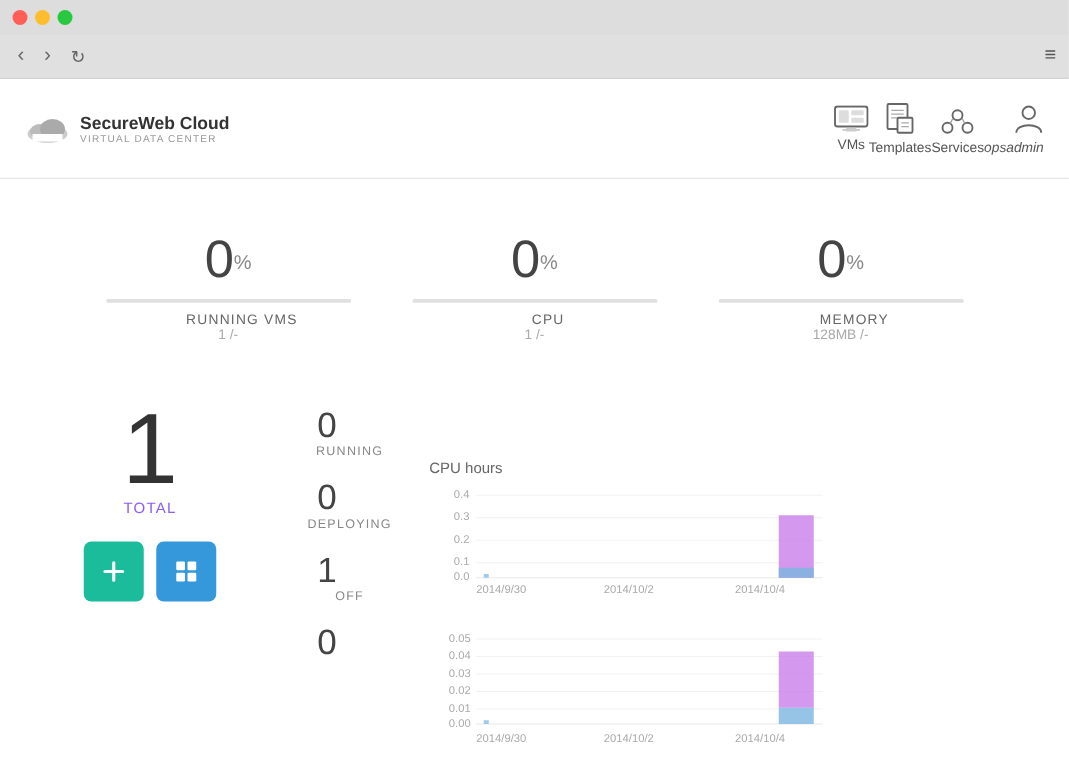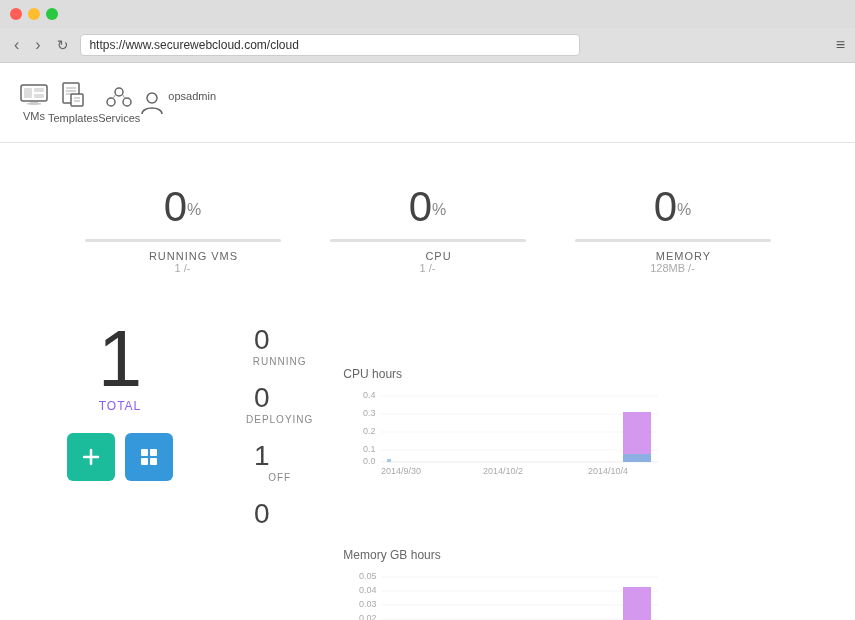--- a/index.html
+++ b/index.html
@@ -23,21 +23,21 @@
 
     
     .top-nav { background: white; border-bottom: 1px solid #e5e5e5; display: flex; align-items: center; padding: 0 20px; height: 80px; }
     .logo-area { display: flex; align-items: center; gap: 8px; margin-right: auto; }
     .logo-text { display: flex; flex-direction: column; }
     .logo-name { font-size: 14px; font-weight: 600; color: #333; }
     .logo-tagline { font-size: 8px; color: #999; letter-spacing: 1px; }
     .nav-items { display: flex; align-items: center; }
     .nav-item { display: flex; flex-direction: column; align-items: center; gap: 4px; cursor: pointer; color: #555; text-decoration: none; }
     .nav-item-label { font-size: 11px; color: #555; }
-    .nav-user { display: flex; flex-direction: row; align-items: flex-start; gap: 4px; cursor: pointer; }
+    .nav-user { display: flex; flex-direction: column; align-items: flex-end; gap: 4px; cursor: pointer; font-style: italic; }
     .nav-region { display: flex; flex-direction: column; align-items: center; gap: 2px; cursor: pointer; }
 
     
     .main-content { padding: 30px 60px; }
 
     
     .section-title { font-size: 28px; font-weight: 300; color: #333; margin-bottom: 20px; }
     .quotas-grid { display: flex; gap: 0; margin-bottom: 30px; }
     .quota-item { flex: 1; display: flex; flex-direction: column; align-items: center; padding: 10px 0 15px; }
     .quota-bar { width: 80%; height: 3px; background: #e0e0e0; margin: 8px 0; border-radius: 2px; }
@@ -70,30 +70,40 @@
 <div class="browser-chrome">
   <div class="browser-titlebar">
     <div class="browser-dot dot-red"></div>
     <div class="browser-dot dot-yellow"></div>
     <div class="browser-dot dot-green"></div>
   </div>
   <div class="browser-nav">
     <button class="browser-nav-btn">‹</button>
     <button class="browser-nav-btn">›</button>
     <button class="browser-nav-btn browser-reload">↻</button>
-    <div class="browser-url-bar">
-      <span>https://www.securewebcloud.com/cloud</span>
-    </div>
     <div class="browser-menu">≡</div>
   </div>
 </div>
 
 <div class="app-container">
 
   <div class="top-nav">
+    <div class="logo-area">
+
+      <svg width="36" height="24" viewBox="0 0 36 24">
+        <ellipse cx="18" cy="16" rx="16" ry="7" fill="#ccc"></ellipse>
+        <ellipse cx="12" cy="14" rx="8" ry="6" fill="#bbb"></ellipse>
+        <ellipse cx="22" cy="12" rx="10" ry="8" fill="#aaa"></ellipse>
+        <rect x="6" y="16" width="24" height="6" fill="white"></rect>
+      </svg>
+      <div class="logo-text">
+        <span class="logo-name">SecureWeb Cloud</span>
+        <span class="logo-tagline">VIRTUAL DATA CENTER</span>
+      </div>
+    </div>
 
     <div class="nav-items">
 
       <div class="nav-item">
         <svg width="28" height="22" viewBox="0 0 28 22">
           <rect x="1" y="1" width="26" height="16" rx="2" fill="none" stroke="#666" stroke-width="1.5"></rect>
           <rect x="4" y="4" width="8" height="10" rx="1" fill="#ddd"></rect>
           <rect x="14" y="4" width="10" height="4" rx="1" fill="#ddd"></rect>
           <rect x="14" y="10" width="10" height="4" rx="1" fill="#ddd"></rect>
           <rect x="10" y="18" width="8" height="3" fill="#ccc"></rect>
@@ -245,21 +255,20 @@
 
               <rect x="44" y="73" width="4" height="3" fill="#7ab5e0" opacity="0.7"></rect>
 
               <text x="38" y="88" font-size="9" fill="#aaa">2014/9/30</text>
               <text x="140" y="88" font-size="9" fill="#aaa">2014/10/2</text>
               <text x="245" y="88" font-size="9" fill="#aaa">2014/10/4</text>
             </svg>
           </div>
 
           <div class="chart-container">
-            <div class="chart-title">Memory GB hours</div>
             <svg width="320" height="95" viewBox="0 0 320 95">
 
               <text x="16" y="12" font-size="9" fill="#aaa">0.05</text>
               <text x="16" y="26" font-size="9" fill="#aaa">0.04</text>
               <text x="16" y="40" font-size="9" fill="#aaa">0.03</text>
               <text x="16" y="54" font-size="9" fill="#aaa">0.02</text>
               <text x="16" y="68" font-size="9" fill="#aaa">0.01</text>
               <text x="16" y="80" font-size="9" fill="#aaa">0.00</text>
 
               <line x1="38" y1="10" x2="315" y2="10" stroke="#e8e8e8" stroke-width="0.5"></line>

